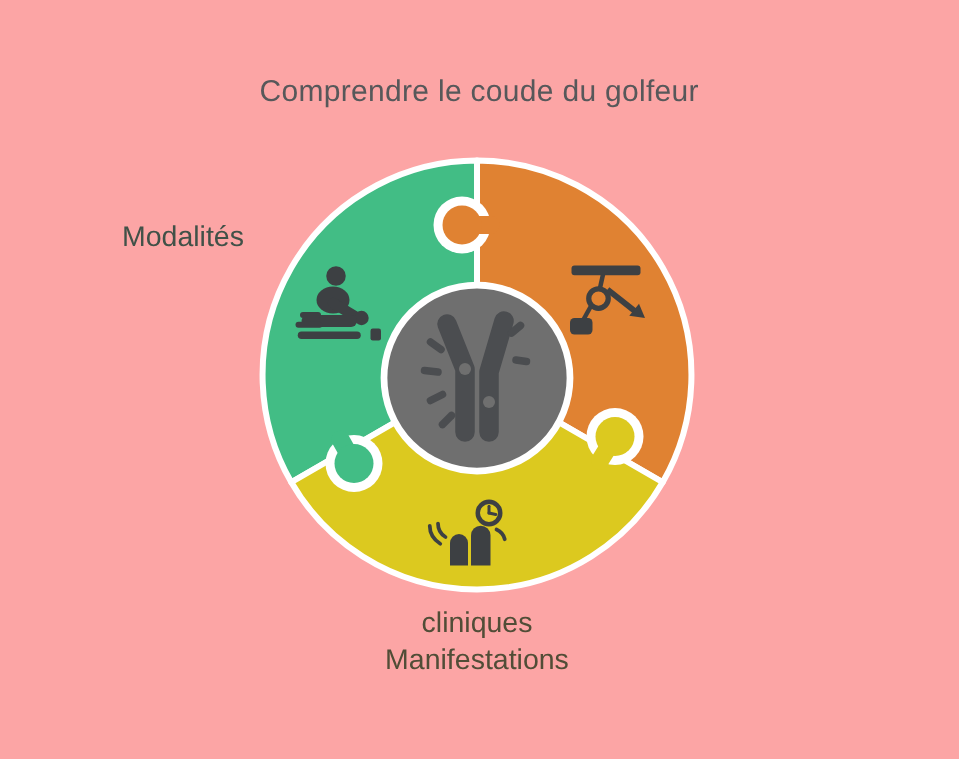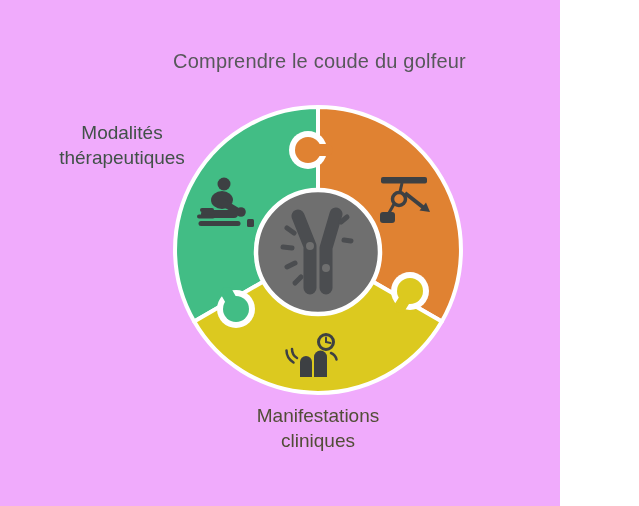--- a/index.html
+++ b/index.html
@@ -1,23 +1,23 @@
 <!DOCTYPE html>
 <html><head>
 <meta charset="utf-8">
 <style>
   html,body{margin:0;padding:0;background:#ffffff;}
-  .stage{position:relative;width:560px;height:506px;background:#f0abfc;overflow:hidden;
+  .stage{position:relative;width:639px;height:506px;background:#fca5a5;overflow:hidden;
          font-family:"Liberation Sans","DejaVu Sans",sans-serif;}
   .stage svg{position:absolute;left:0;top:0;}
   .title{position:absolute;left:0;top:48px;width:639px;text-align:center;
          font-size:20px;line-height:26px;letter-spacing:0.2px;}
   .seg-label{position:absolute;width:172px;text-align:center;
              font-size:19px;line-height:25px;font-weight:400;}
-  .label-left{left:36px;top:120px;}
+  .label-left{left:36px;top:146px;}
   .label-right{left:448px;top:130px;}
   .label-bottom{left:232px;top:403px;}
 </style>
 </head>
 <body>
 
 <div class="stage">
 
   <svg width="639" height="506" viewBox="0 0 639 506">
 
@@ -83,24 +83,23 @@
       <path d="M297,358 Q292,355 292,349" fill="none" stroke-width="2.5" stroke-linecap="round"></path>
       <path d="M293.5,362.5 Q286.5,358 286.5,350.5" fill="none" stroke-width="2.5" stroke-linecap="round"></path>
       <path d="M331,353 Q335.5,355 336.5,359.5" fill="none" stroke-width="2.5" stroke-linecap="round"></path>
     </g>
   </svg>
 
   <div class="title" style="color: rgb(87, 88, 90);">Comprendre le coude du golfeur</div>
 
   <div class="seg-label label-left" style="color: rgb(65, 81, 72);">
     <div>Modalités</div>
-    <div>thérapeutiques</div>
   </div>
 
   <div class="seg-label label-right" style="color: rgb(89, 72, 58);">
   </div>
 
   <div class="seg-label label-bottom" style="color: rgb(81, 77, 55);">
+    <div>cliniques</div>
     <div>Manifestations</div>
-    <div>cliniques</div>
   </div>
 
 </div>
 
 </body></html>

